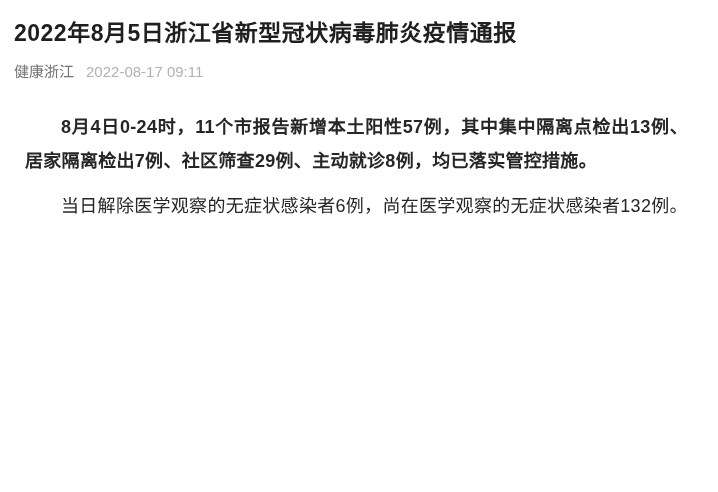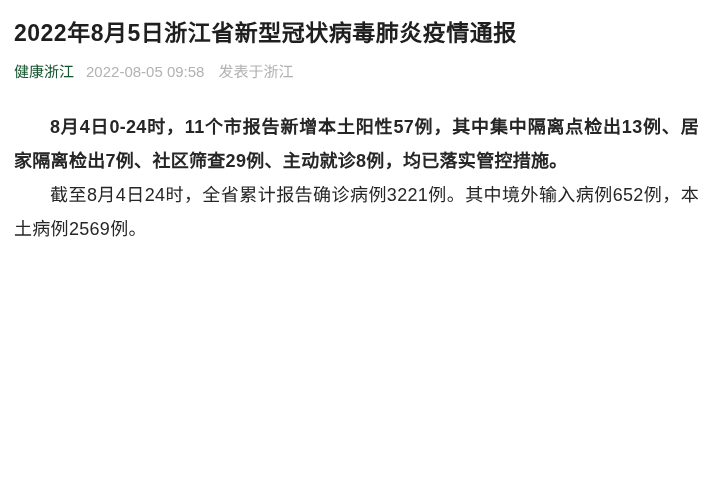--- a/index.html
+++ b/index.html
@@ -29,59 +29,58 @@
     letter-spacing: 0.5px;
   }
   .byline {
     display: flex;
     align-items: center;
     margin-top: 13px;
     font-size: 15px;
     line-height: 20px;
   }
   .account-name {
-    color: #14532d;
+    color: #737373;
     cursor: pointer;
   }
   .publish-time {
     color: #b2b2b2;
     margin-left: 12px;
   }
   .publish-location {
     color: #b2b2b2;
     margin-left: 14px;
   }
   .article-body {
     margin-top: 28px;
     color: #262626;
     font-size: 18px;
     line-height: 34px;
     letter-spacing: 0.3px;
   }
   .para {
-    margin: 0;
+    margin: 11px;
     text-indent: 2em;
     text-align: justify;
   }
   .para .b {
     font-weight: 700;
   }
 </style>
 </head>
 <body>
 
 <div class="page">
 
   <h1 class="article-title">2022年8月5日浙江省新型冠状病毒肺炎疫情通报</h1>
 
   <div class="byline">
     <span class="account-name">健康浙江</span>
-    <span class="publish-time">2022-08-05 09:58</span>
-    <span class="publish-location">发表于浙江</span>
+    <span class="publish-time">2022-08-17 09:11</span>
   </div>
 
   <div class="article-body">
 
   <p class="para"><span class="b">8月4日0-24时，11个市报告新增本土阳性57例，其中集中隔离点检出13例、居家隔离检出7例、社区筛查29例、主动就诊8例，均已落实管控措施。</span></p>
-      <p class="para"><span>截至8月4日24时，全省累计报告确诊病例3221例。其中境外输入病例652例，本土病例2569例。</span></p>
+      <p class="para"><span>当日解除医学观察的无症状感染者6例，尚在医学观察的无症状感染者132例。</span></p>
     </div>
 
 </div>
 
 </body></html>

